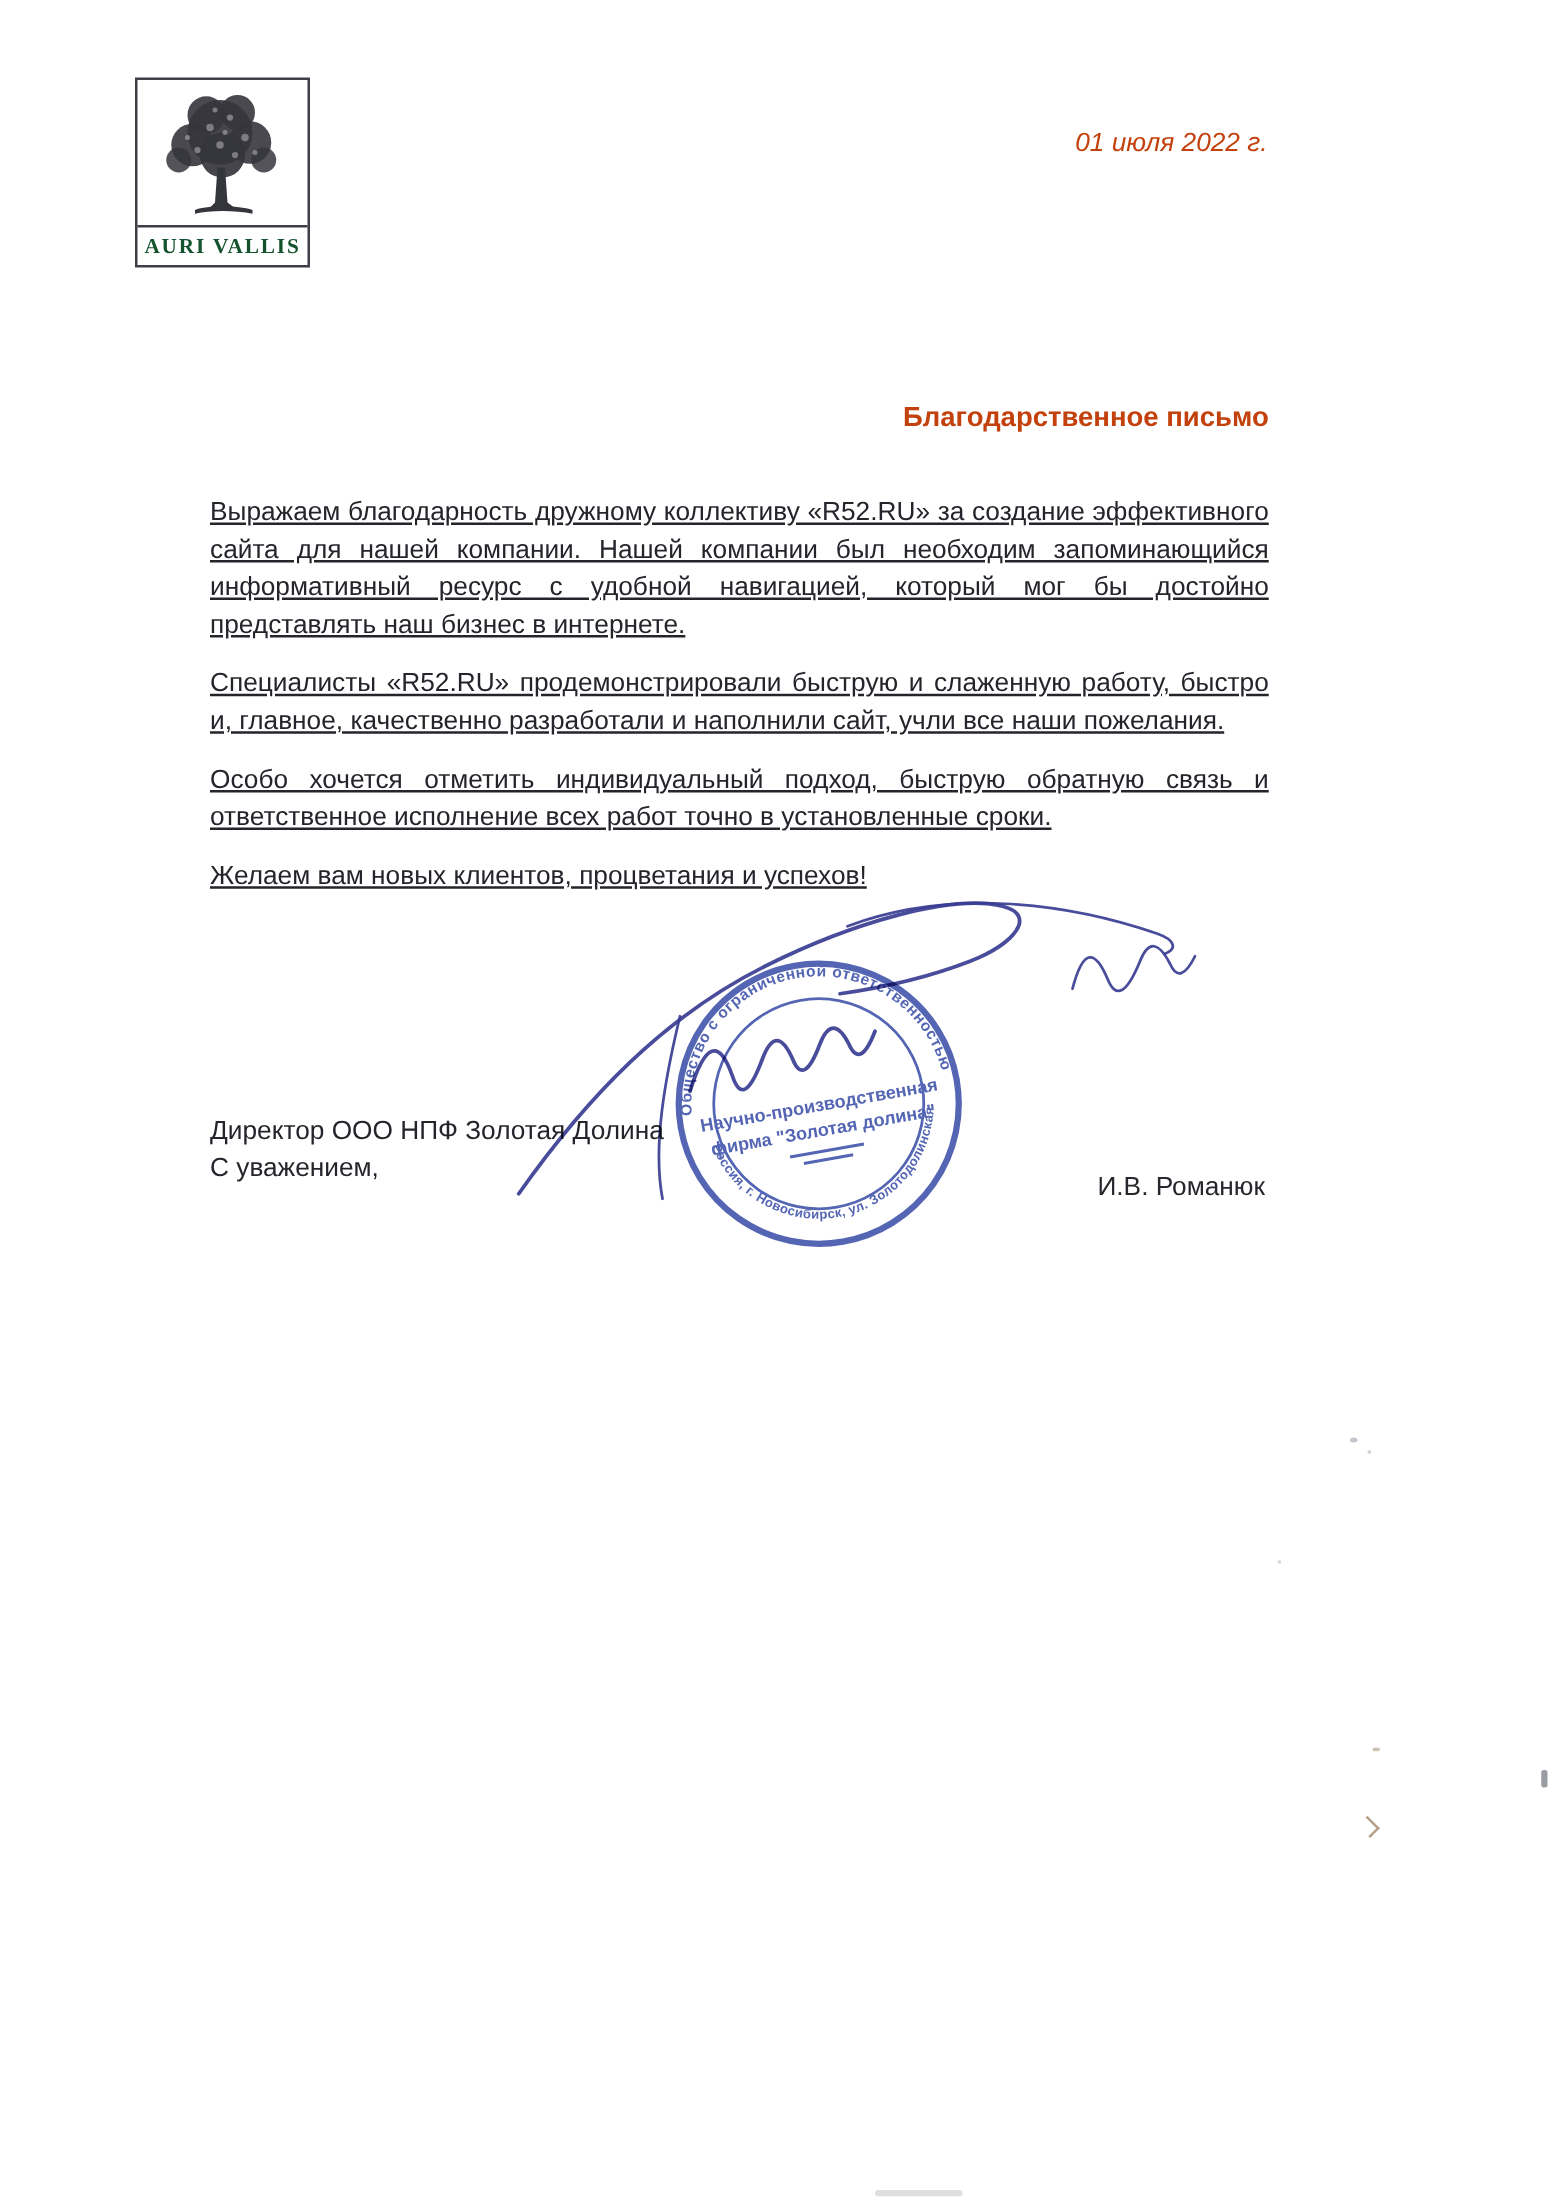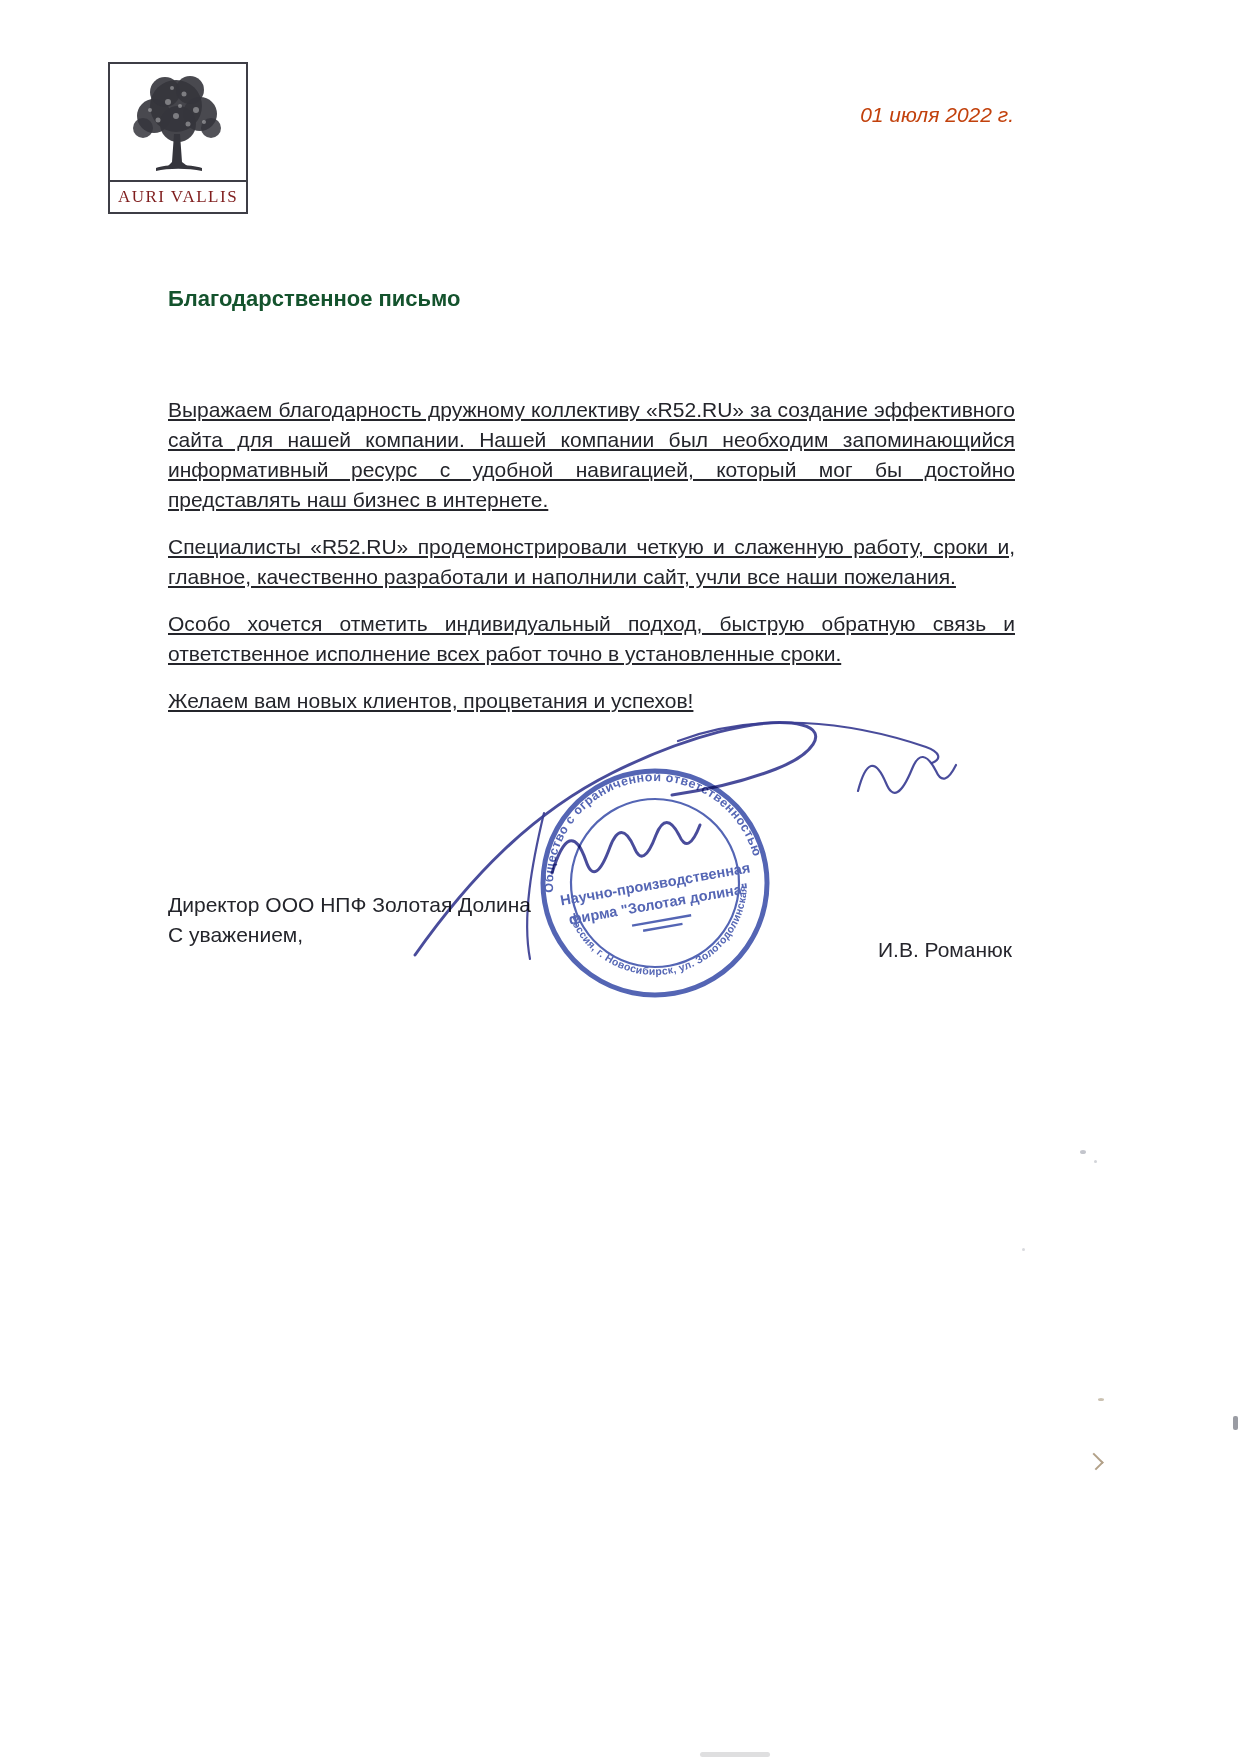--- a/index.html
+++ b/index.html
@@ -20,33 +20,33 @@
     border:2px solid #3e3e46;
     box-sizing:border-box;
     background:#fff;
   }
   .logo-art{position:absolute;left:0;top:0;width:136px;height:118px;}
   .logo-caption{
     position:absolute;left:0;bottom:0;width:100%;height:30px;
     border-top:2px solid #3e3e46;
     display:flex;align-items:center;justify-content:center;
     font-family:"Liberation Serif", serif;
-    font-size:17px;letter-spacing:1.5px;color:#7f1d1d;
+    font-size:17px;letter-spacing:1.5px;color:#14532d;font-weight:bold;
   }
 
   
   .date{
     position:absolute;top:103px;right:227px;
     font-size:21px;font-style:italic;color:#c2410c;
   }
 
   
   .title{
-    position:absolute;left:168px;top:286px;width:847px;
-    text-align:left;font-weight:bold;font-size:22px;color:#14532d;
+    position:absolute;left:168px;top:321px;width:847px;
+    text-align:right;font-weight:bold;font-size:22px;color:#c2410c;
   }
 
   
   .body-text{
     position:absolute;left:168px;top:395px;width:847px;
     font-size:21px;line-height:30px;
   }
   .body-text p{
     margin:0 0 17px 0;
     text-align:justify;
@@ -128,21 +128,21 @@
     </svg>
     <div class="logo-caption">AURI VALLIS</div>
   </div>
 
   <div class="date">01 июля 2022 г.</div>
 
   <div class="title">Благодарственное письмо</div>
 
   <div class="body-text">
     <p>Выражаем благодарность дружному коллективу «R52.RU» за создание эффективного сайта для нашей компании. Нашей компании был необходим запоминающийся информативный ресурс с удобной навигацией, который мог бы достойно представлять наш бизнес в интернете.</p>
-    <p>Специалисты «R52.RU» продемонстрировали четкую и слаженную работу, сроки и, главное, качественно разработали и наполнили сайт, учли все наши пожелания.</p>
+    <p>Специалисты «R52.RU» продемонстрировали быструю и слаженную работу, быстро и, главное, качественно разработали и наполнили сайт, учли все наши пожелания.</p>
     <p>Особо хочется отметить индивидуальный подход, быструю обратную связь и ответственное исполнение всех работ точно в установленные сроки.</p>
     <p>Желаем вам новых клиентов, процветания и успехов!</p>
   </div>
 
   <div class="signoff">
     <div>Директор ООО НПФ Золотая Долина</div>
     <div>С уважением,</div>
   </div>
   <div class="sign-name">И.В. Романюк</div>
 

